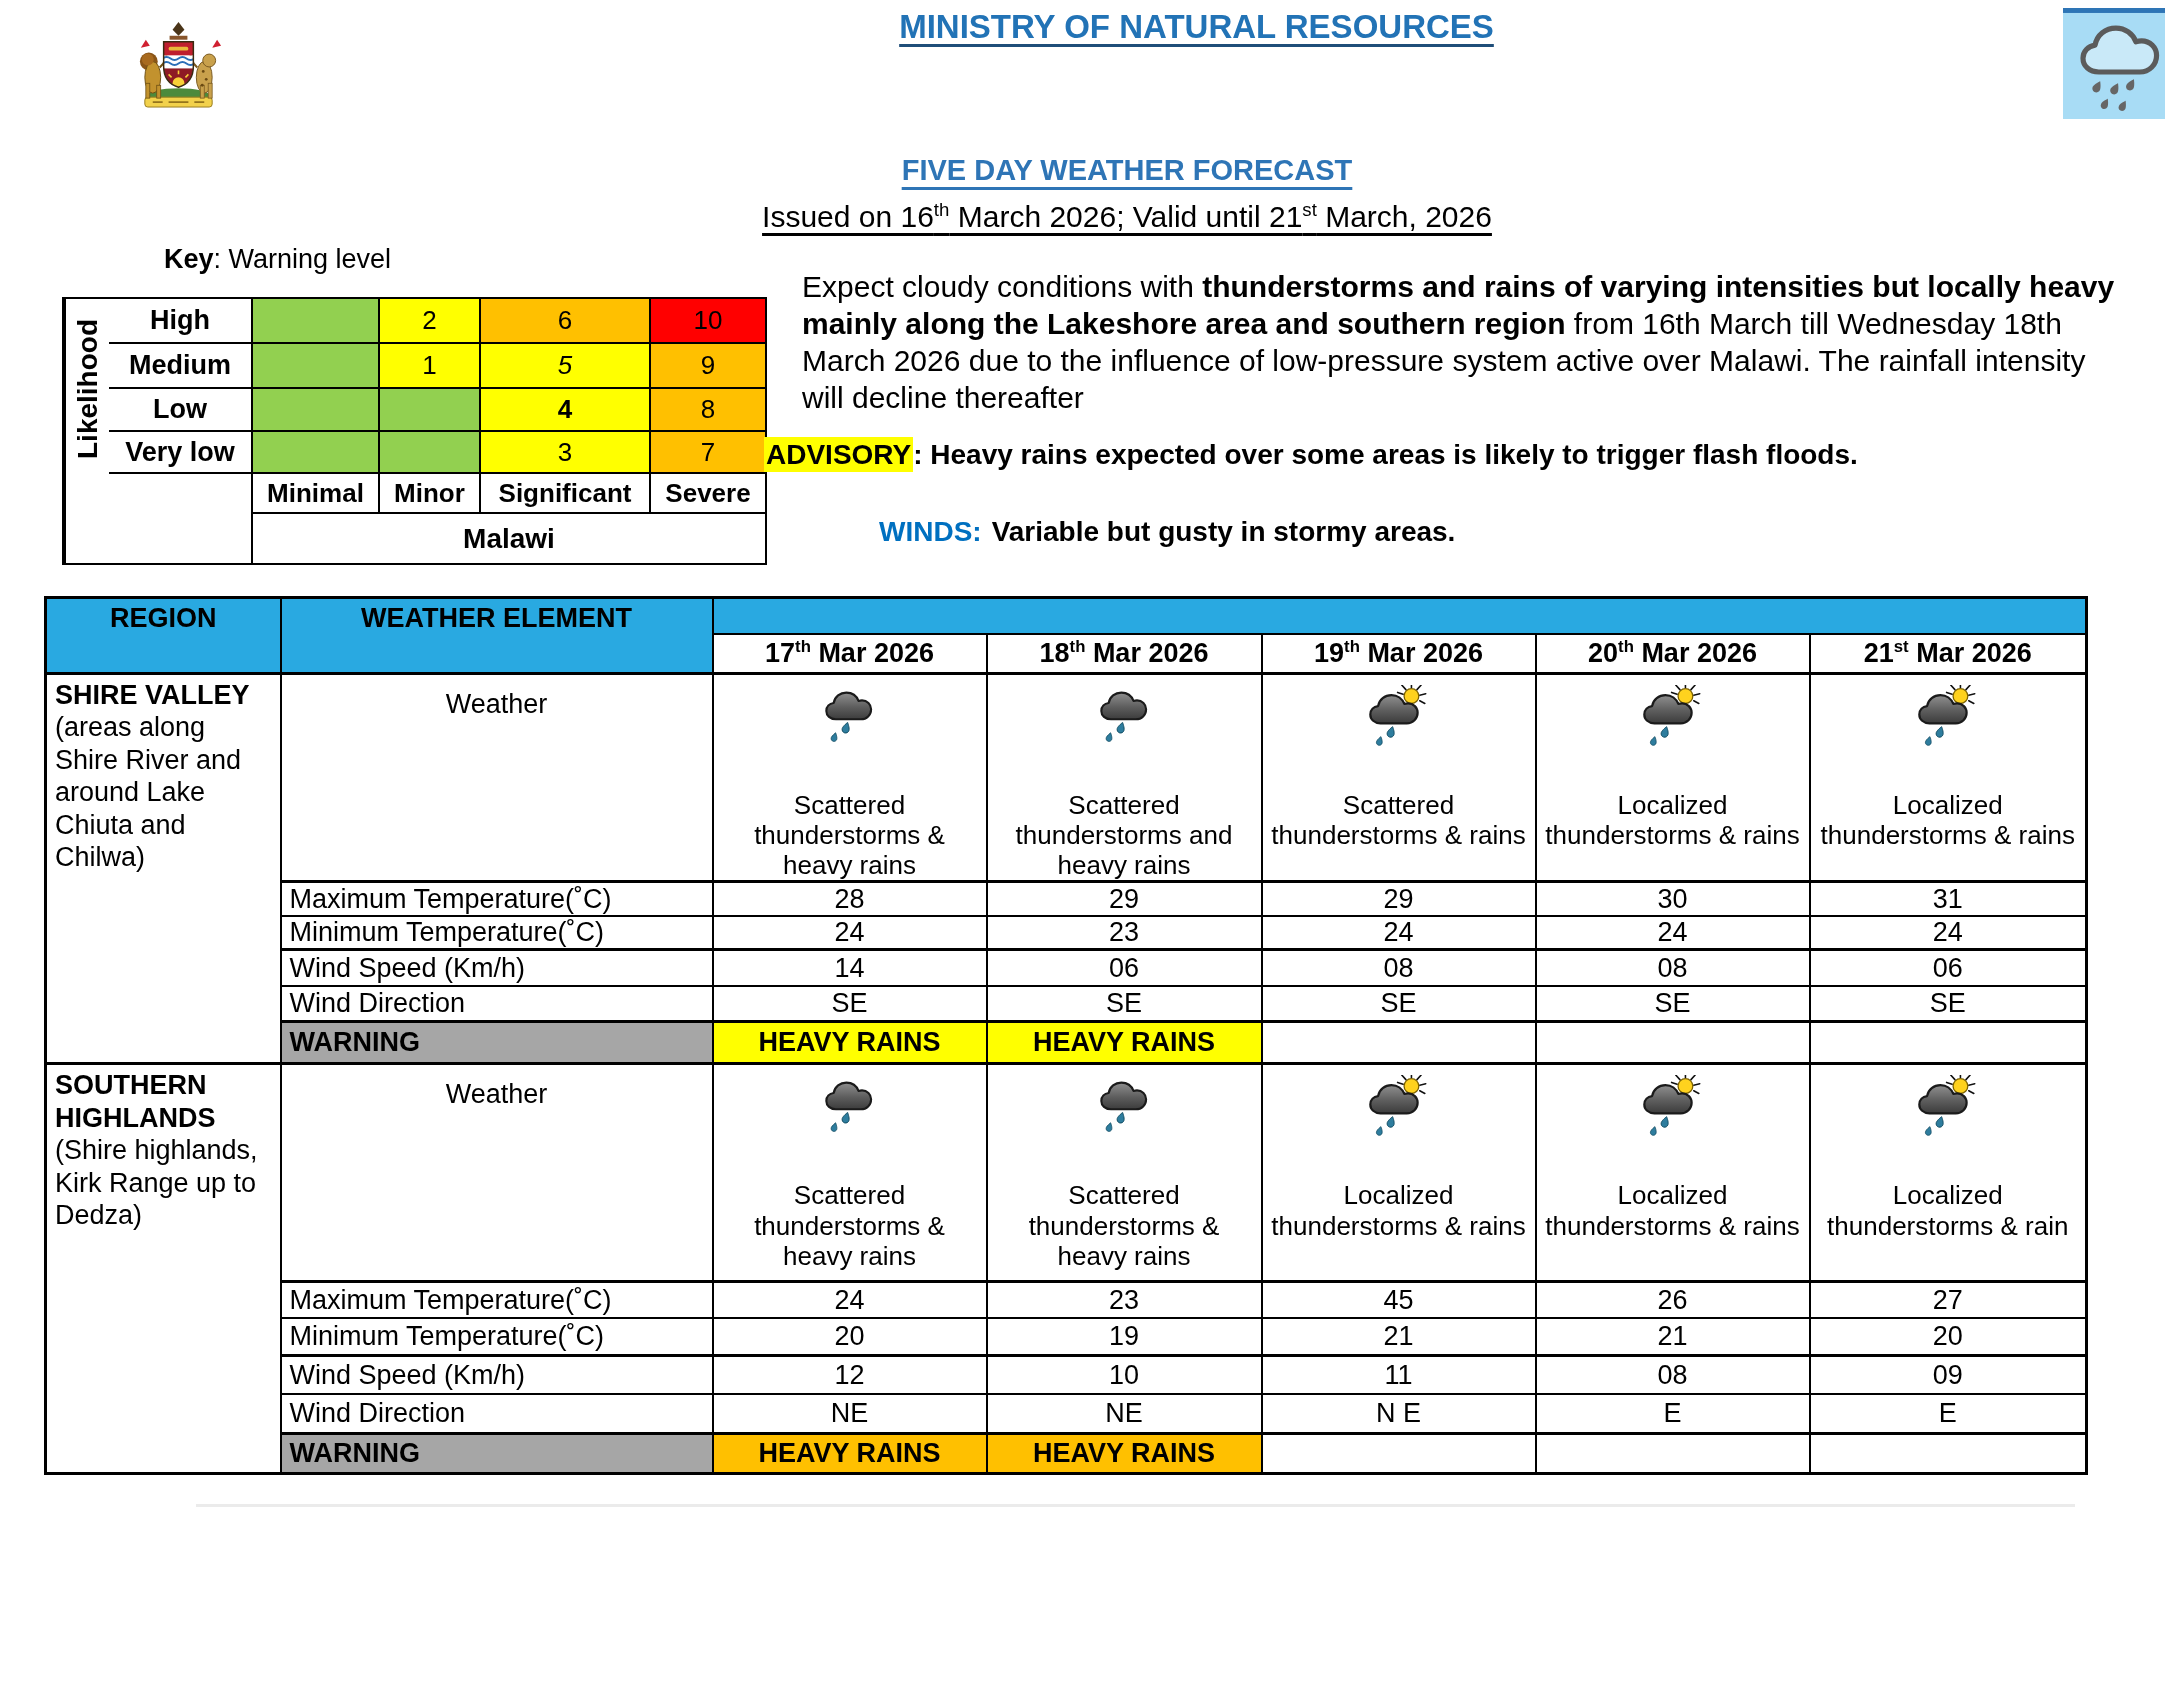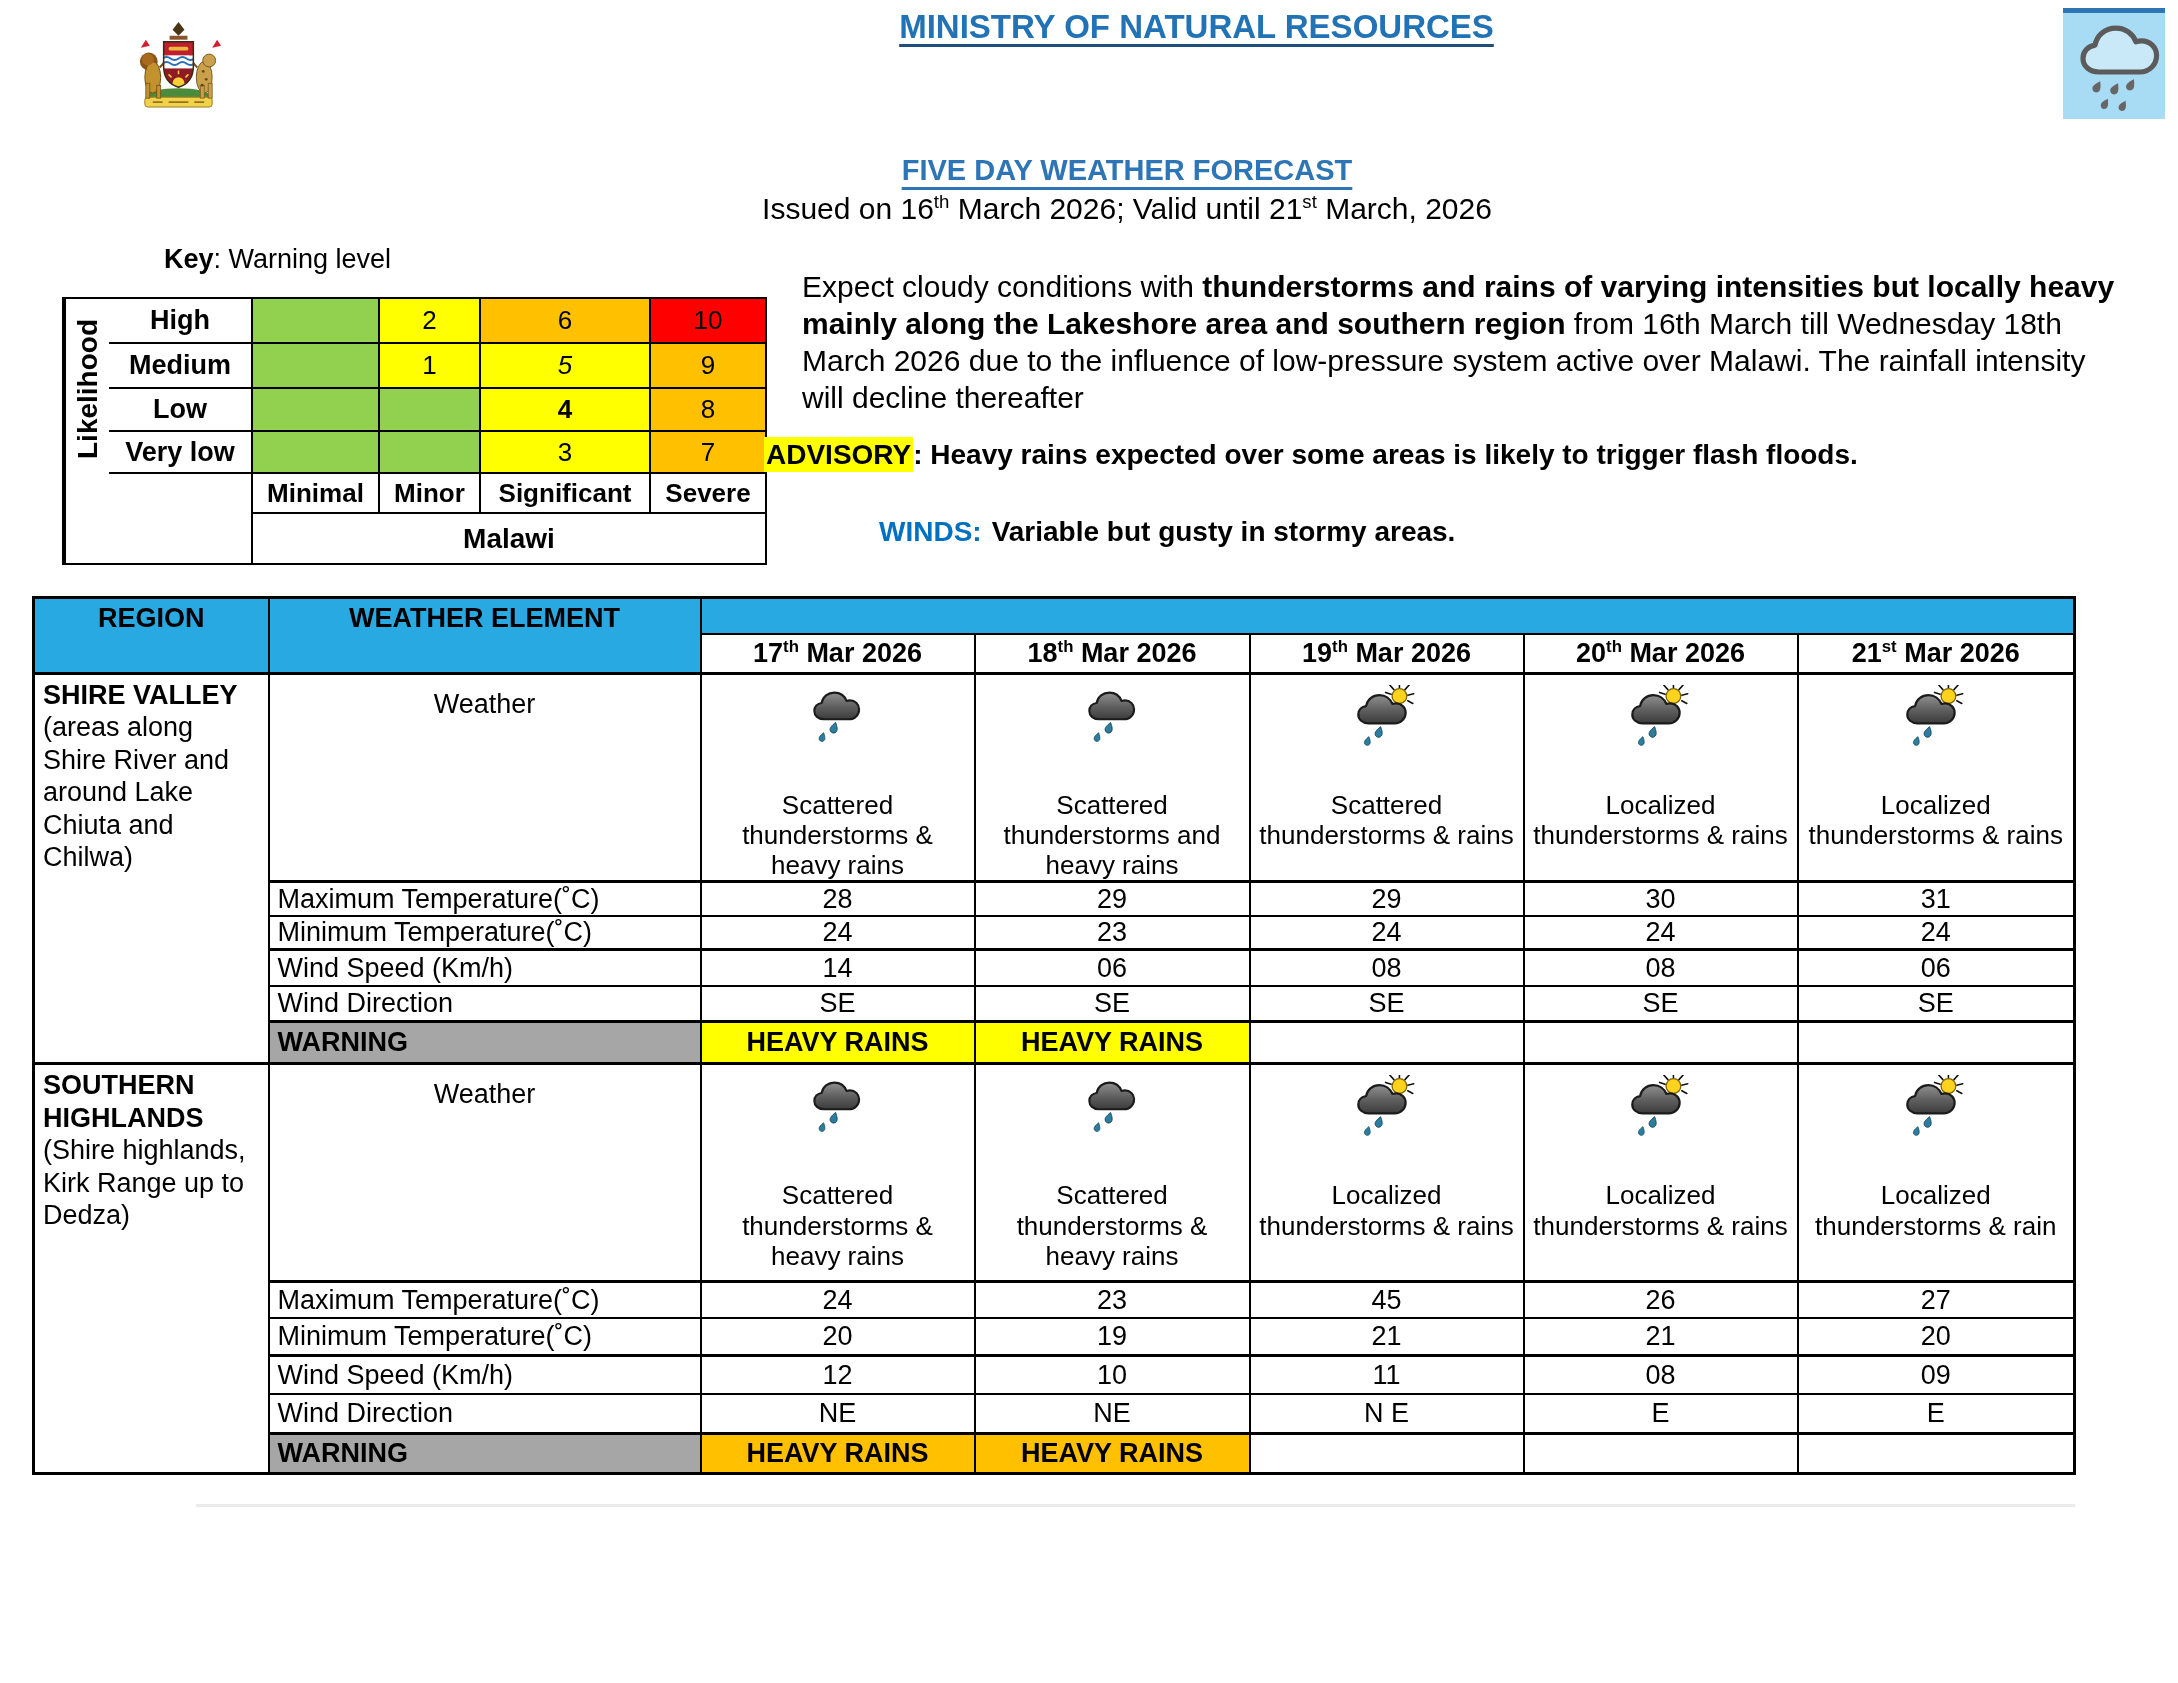--- a/index.html
+++ b/index.html
@@ -11,21 +11,21 @@
   .ministry{font-size:33px;font-weight:700;color:#2273B6;text-decoration:underline;
             text-underline-offset:6px;text-decoration-thickness:3px;text-decoration-color:#1F4E79;}
   .department{font-size:33px;font-weight:700;color:#2273B6;margin-top:4px;}
   .arms{position:absolute;left:119px;top:12px;}
   .rainlogo{position:absolute;left:2063px;top:8px;}
 
   
   .title-block{position:absolute;left:89px;right:0;top:154px;text-align:center;}
   .five-day{font-size:29px;font-weight:700;color:#2E75B6;text-decoration:underline;
             text-underline-offset:7px;text-decoration-thickness:3px;}
-  .issued{font-size:30px;color:#000;margin-top:4px;text-underline-offset:6px;}
+  .issued{font-size:30px;color:#000;margin-top:12px;text-decoration:underline;text-underline-offset:6px;}
   sup{font-size:62%;vertical-align:super;}
 
   
   .key-heading{position:absolute;left:132px;top:244px;font-size:27px;margin-left:32px;}
   .key-heading b{font-weight:700;}
   .key-matrix{position:absolute;left:62px;top:297px;display:grid;
               grid-template-columns:45px 144px 127px 101px 170px 114px;
               grid-template-rows:45px 45px 43px 42px 40px 49px;
               border:2px solid #000;background:#fff;}
   .km{border-right:2px solid #000;border-bottom:2px solid #000;display:flex;
@@ -47,21 +47,21 @@
   
   .synopsis{position:absolute;left:802px;top:268px;width:1327px;font-size:30px;line-height:37px;}
   .synopsis b{font-weight:700;}
   .advisory{position:absolute;left:764px;top:439px;font-size:28px;font-weight:700;}
   .adv-label{background:#FFFF00;padding:2px 2px;}
   .winds{position:absolute;left:879px;top:516px;font-size:28px;font-weight:700;}
   .winds-label{color:#0070C0;}
   .winds-text{margin-left:10px;}
 
   
-  table.fc{position:absolute;left:32px;top:596px;border-collapse:collapse;table-layout:fixed;
+  table.fc{position:absolute;left:44px;top:596px;border-collapse:collapse;table-layout:fixed;
            width:2041px;border:3px solid #000;}
   table.fc td{border:2px solid #000;font-size:27px;padding:0;overflow:hidden;}
   .th-blue{background:#29A9E1;font-weight:700;font-size:28px;text-align:center;vertical-align:top;padding-top:4px !important;}
   tr.thick-top > td{border-top-width:3px;}
   td.date{font-weight:700;font-size:28px;text-align:center;vertical-align:middle;}
   td.region-cell{vertical-align:top;text-align:left;padding:4px 4px 0 8px !important;line-height:1.2;}
   .region-name{font-weight:700;display:block;}
   .region-area{display:block;}
   td.wx-label{vertical-align:top;text-align:center;padding-top:14px !important;}
   td.row-label{text-align:left;padding-left:8px !important;vertical-align:middle;}

